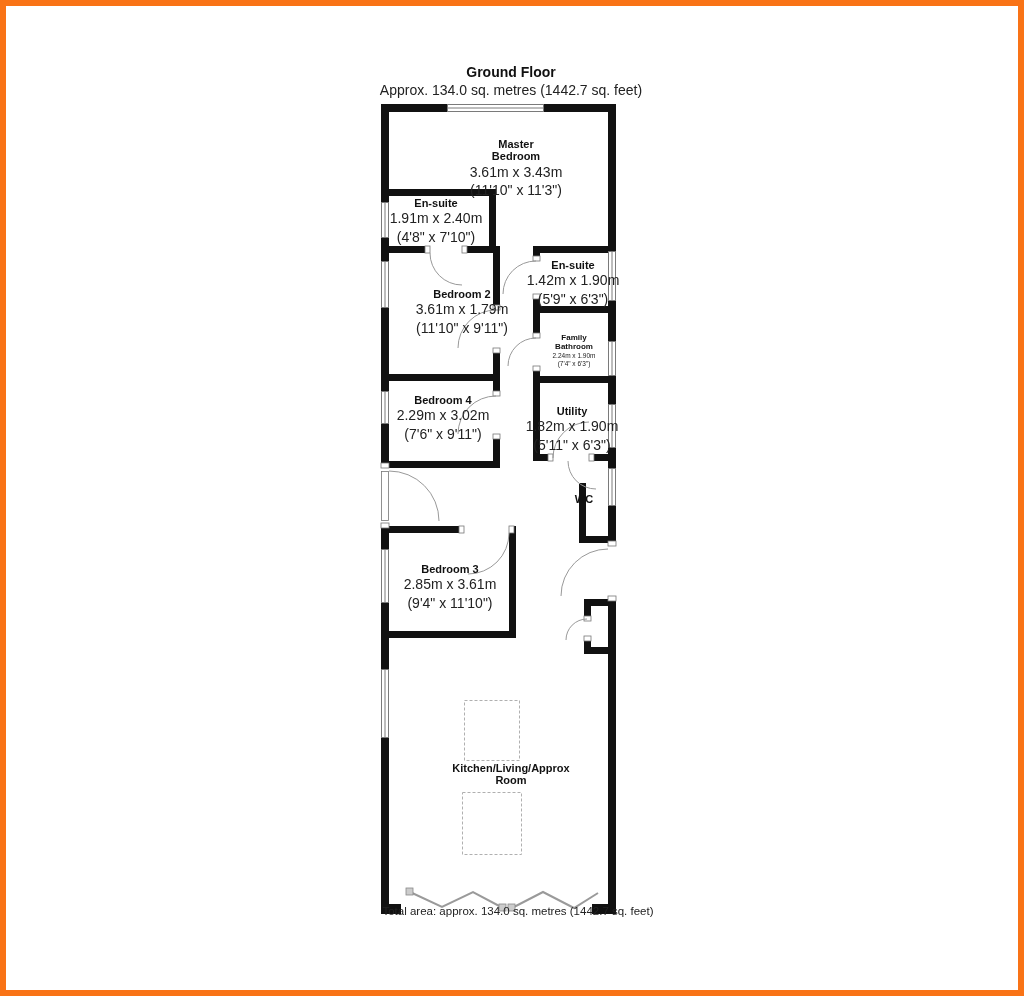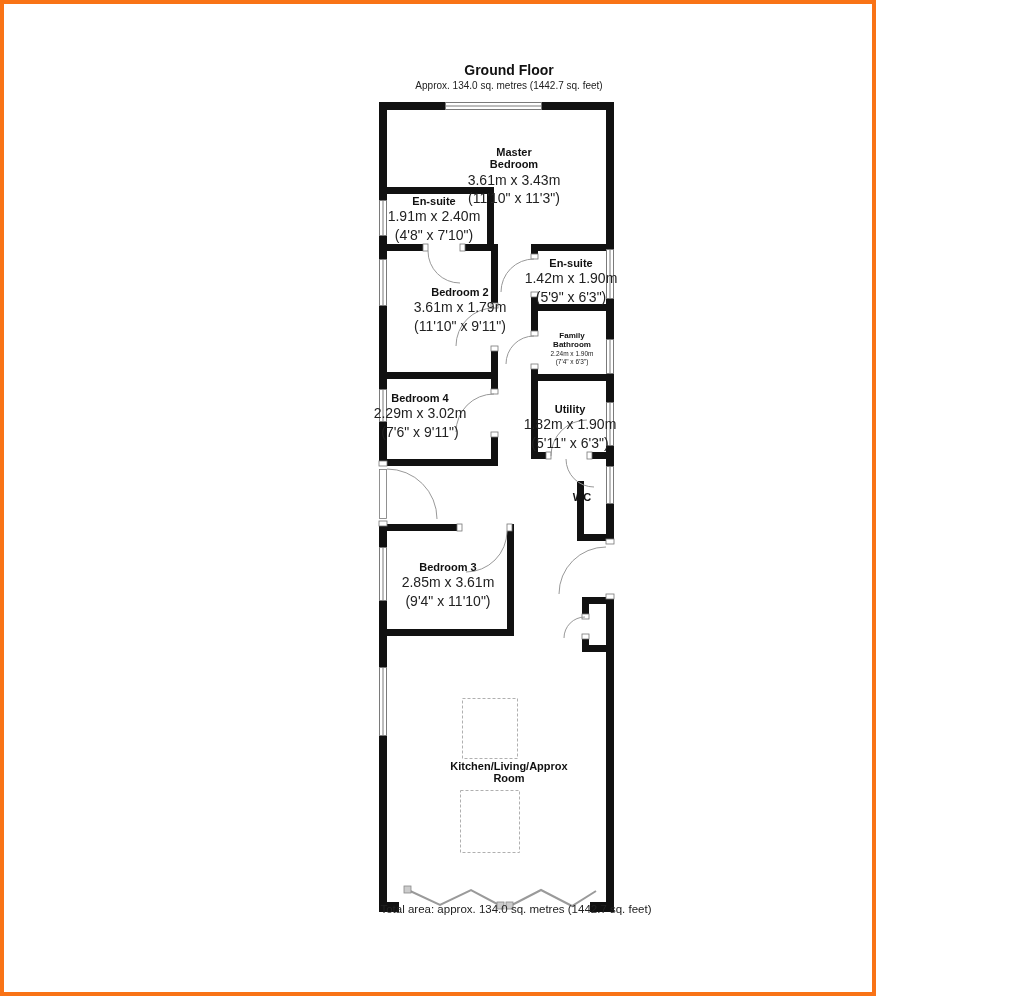--- a/index.html
+++ b/index.html
@@ -1,33 +1,33 @@
 <!DOCTYPE html>
 <html><head>
 <meta charset="utf-8">
 <style>
   html,body{margin:0;padding:0;background:#ffffff;}
   .canvas{
     position:relative;
-    width:876px;height:996px;
+    width:1024px;height:996px;
     background:#ffffff;
-    border:4px solid #f97316;
+    border:6px solid #f97316;
     box-sizing:border-box;
     font-family:"Liberation Sans", sans-serif;
     color:#1a1a1a;
     overflow:hidden;
   }
   .plan-svg{position:absolute;left:0;top:0;}
   .title-block{
     position:absolute;left:505px;top:58px;
     transform:translateX(-50%);
     text-align:center;white-space:nowrap;
   }
   .title-block .main-title{font-size:14px;font-weight:700;color:#111;}
-  .title-block .sub-title{font-size:10px;margin-top:2px;color:#222;}
+  .title-block .sub-title{font-size:14px;margin-top:2px;color:#222;}
   .footer-note{
     position:absolute;left:512px;top:899px;
     transform:translateX(-50%);
     font-size:11.5px;color:#222;white-space:nowrap;
   }
   .room-label{
     position:absolute;
     transform:translate(-50%,-50%);
     text-align:center;
     white-space:nowrap;
@@ -168,21 +168,21 @@
       <rect x="493" y="898" width="7" height="7"></rect>
       <rect x="502" y="898" width="7" height="7"></rect>
     </g>
   </svg>
 
   <div class="title-block">
     <div class="main-title">Ground Floor</div>
     <div class="sub-title">Approx. 134.0 sq. metres (1442.7 sq. feet)</div>
   </div>
 
-  <div class="room-label" style="left:510px;top:172px">
+  <div class="room-label" style="left:510px;top:162px">
     <div class="room-name wrap" style="max-width:62px">Master Bedroom</div>
     <div class="room-dim">3.61m x 3.43m</div>
     <div class="room-dim">(11'10" x 11'3")</div>
   </div>
 
   <div class="room-label" style="left:430px;top:215px">
     <div class="room-name">En-suite</div>
     <div class="room-dim">1.91m x 2.40m</div>
     <div class="room-dim">(4'8" x 7'10")</div>
   </div>
@@ -198,21 +198,21 @@
     <div class="room-dim">1.42m x 1.90m</div>
     <div class="room-dim">(5'9" x 6'3")</div>
   </div>
 
   <div class="room-label small" style="left:568px;top:345px">
     <div class="room-name wrap" style="max-width:46px">Family Bathroom</div>
     <div class="room-dim">2.24m x 1.90m</div>
     <div class="room-dim">(7'4" x 6'3")</div>
   </div>
 
-  <div class="room-label" style="left:416px;top:412px">
+  <div class="room-label" style="left:437px;top:412px">
     <div class="room-name">Bedroom 4</div>
     <div class="room-dim">2.29m x 3.02m</div>
     <div class="room-dim">(7'6" x 9'11")</div>
   </div>
 
   <div class="room-label" style="left:566px;top:423px">
     <div class="room-name">Utility</div>
     <div class="room-dim">1.82m x 1.90m</div>
     <div class="room-dim">(5'11" x 6'3")</div>
   </div>

